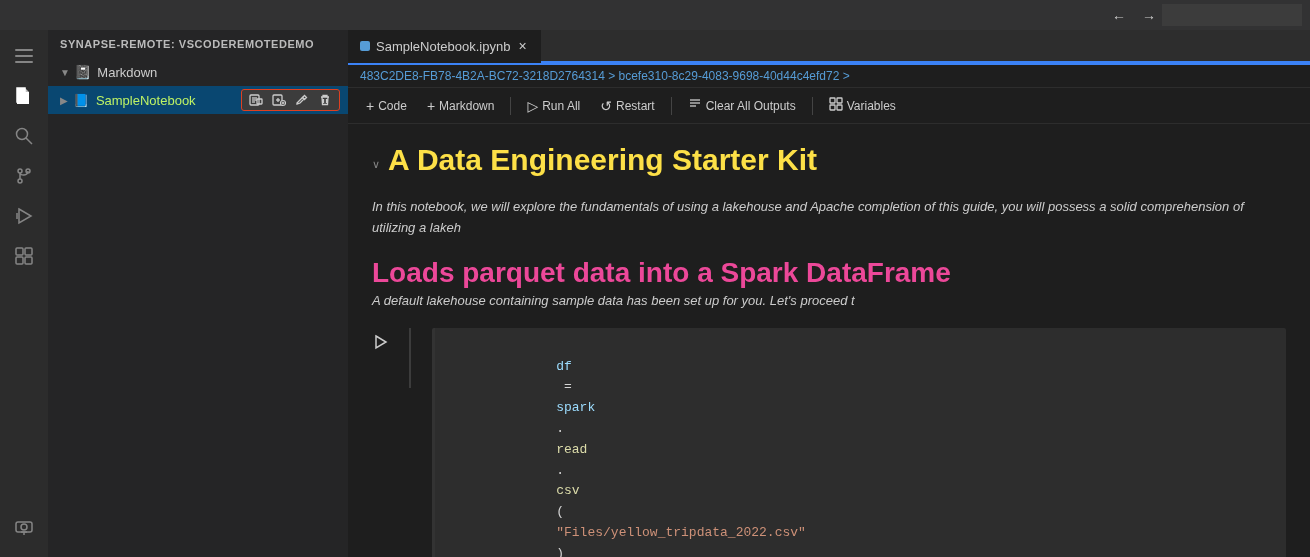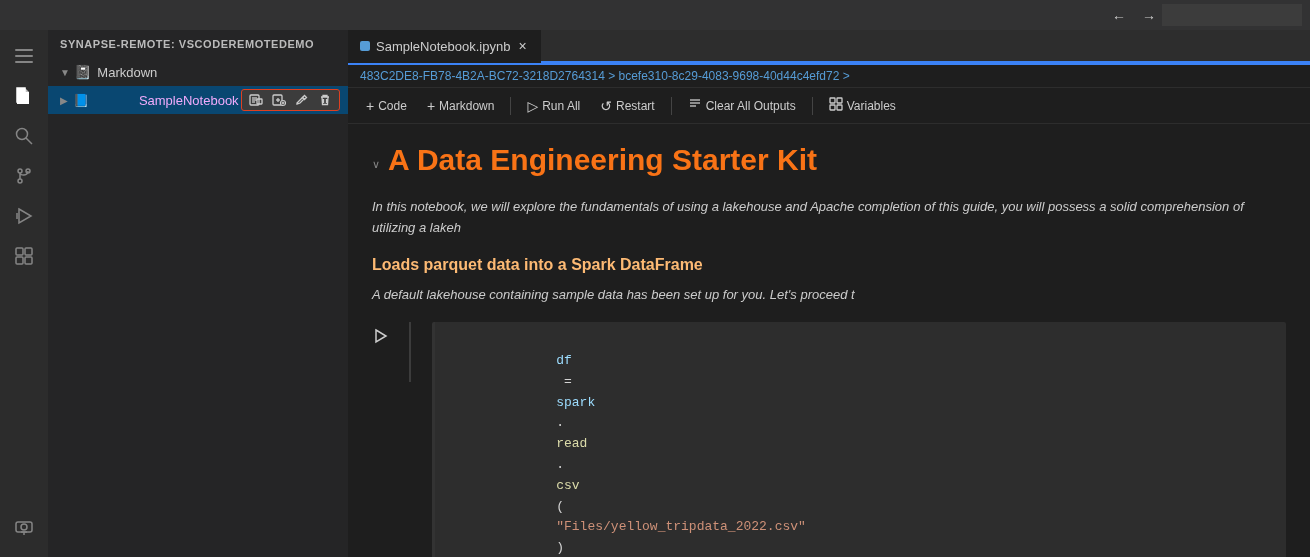--- a/index.html
+++ b/index.html
@@ -243,36 +243,35 @@
       overflow-y: auto;
       padding: 16px 24px;
       background: #1e1e1e;
     }
     .notebook-content::-webkit-scrollbar { width: 8px; }
     .notebook-content::-webkit-scrollbar-thumb { background: #424242; }
 
     .cell-heading-1 {
       font-size: 30px;
       font-weight: bold;
-      color: #f97316;
+      color: #fde047;
       margin-bottom: 10px;
       line-height: 1.3;
     }
     .cell-text {
       font-size: 13px;
       color: #cccccc;
       line-height: 1.6;
       margin-bottom: 16px;
       font-style: italic;
     }
     .cell-heading-2 {
-      font-size: 16px;
+      font-size: 28px;
       font-weight: bold;
-      color: #fdba74;
-      margin-bottom: 10px;
+      color: #ec4899;
       line-height: 1.3;
     }
 
     
     .code-cell-wrapper {
       display: flex;
       align-items: flex-start;
       gap: 8px;
       margin-top: 8px;
     }
@@ -376,21 +375,21 @@
 
     <div class="notebook-row">
       <span style="font-size:10px; margin-right:4px; color:#888;">▼</span>
       <span style="margin-right:6px; font-size:14px;">📓</span>
       <span style="color:#cccccc; font-size:13px;">Markdown</span>
     </div>
 
     <div class="sidebar-item-selected">
       <span style="font-size:10px; margin-right:6px; color:#888;">▶</span>
       <span style="margin-right:6px; font-size:13px; color:#cccccc;">📘</span>
-      <span style="color:#f0abfc; font-size:13px; flex:1;margin-left:43px;">SampleNotebook</span>
+      <span style="color:#bef264; font-size:13px; flex:1;">SampleNotebook</span>
 
       <div class="item-toolbar">
         <button title="Open Notebook">
           <svg width="14" height="14" viewBox="0 0 14 14" fill="none" stroke="currentColor" stroke-width="1.3">
             <rect x="1" y="2" width="9" height="10" rx="1"></rect>
             <line x1="3" y1="5" x2="8" y2="5"></line>
             <line x1="3" y1="7" x2="8" y2="7"></line>
             <line x1="3" y1="9" x2="6" y2="9"></line>
             <rect x="8" y="6" width="5" height="5" rx="0.5" fill="none"></rect>
           </svg>

